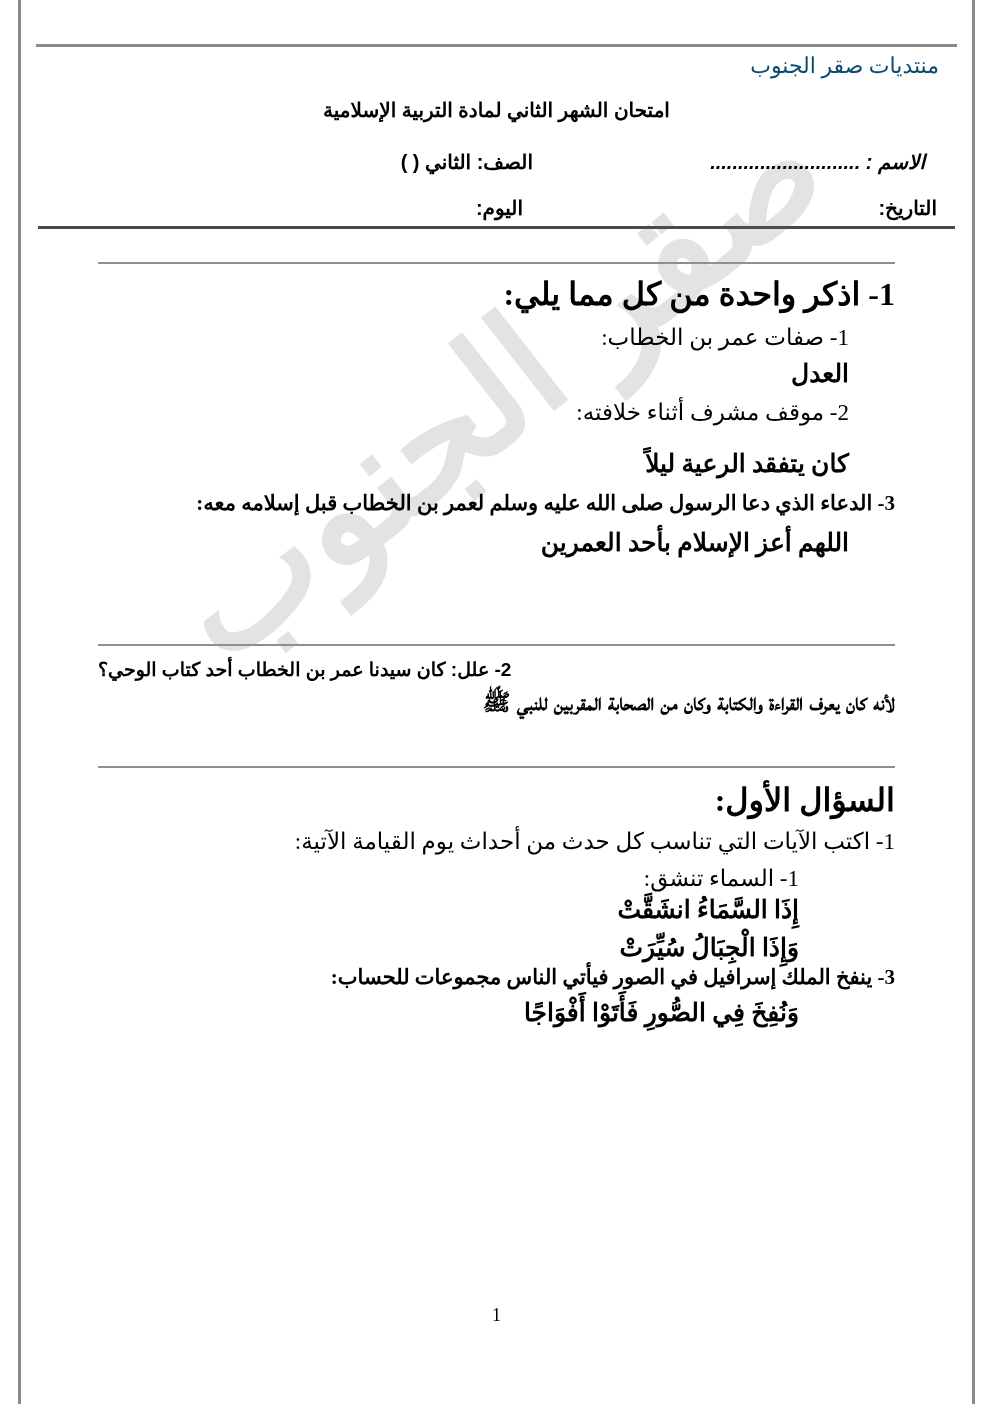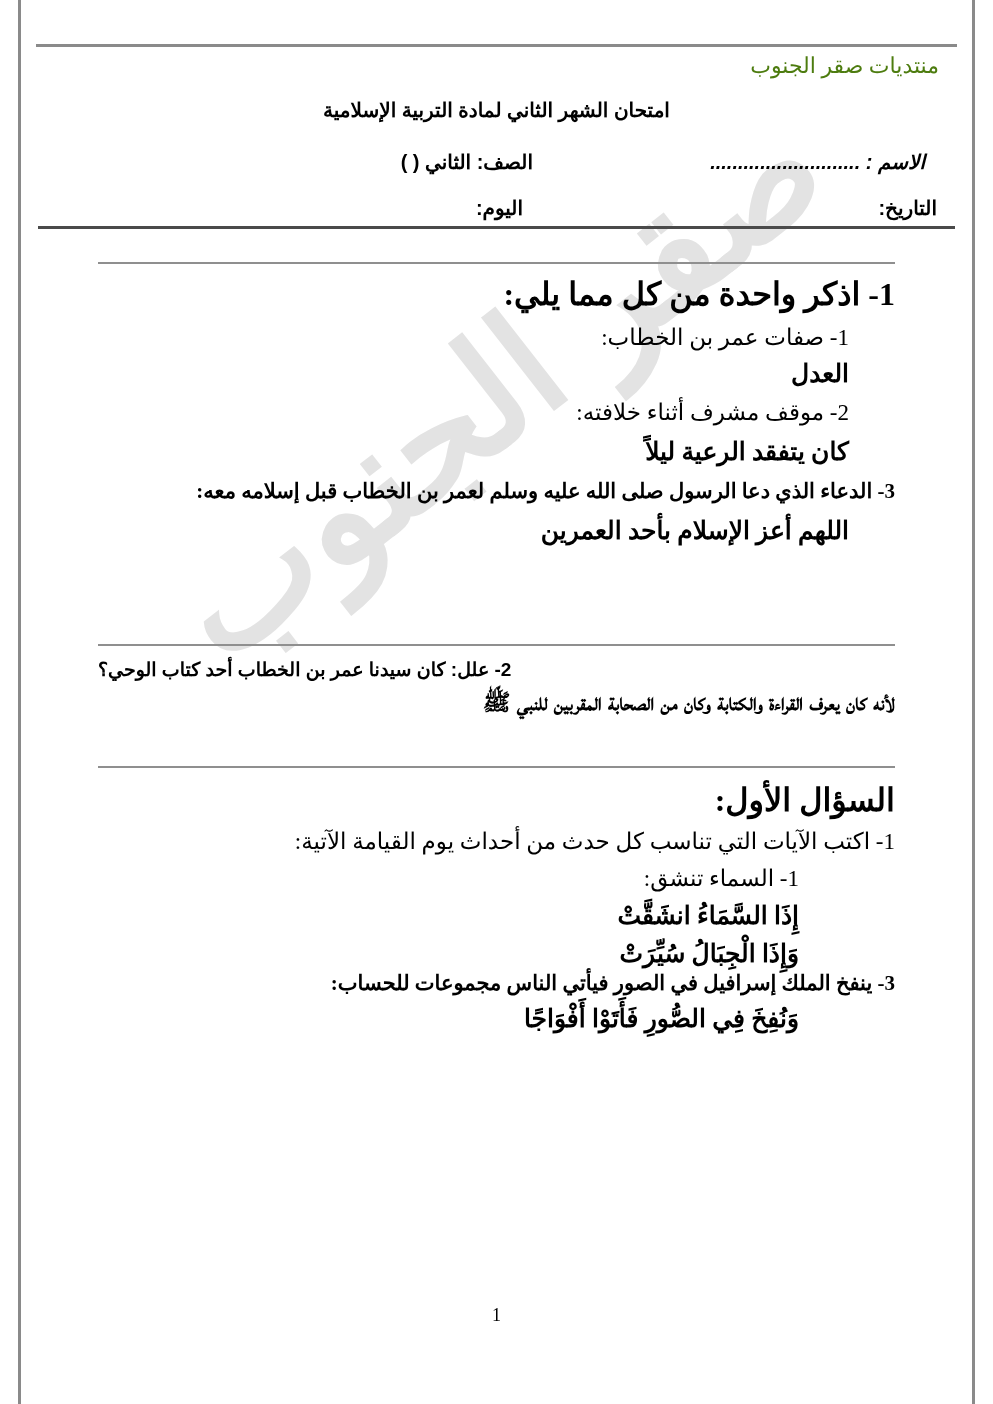--- a/index.html
+++ b/index.html
@@ -57,21 +57,21 @@
     top: 44px;
     right: 36px;
     left: 36px;
     height: 38px;
     border-top: 3px solid #8a8a8a;
   }
   .banner-text {
     position: absolute;
     top: 6px;
     right: 18px;
-    color: #4d7c0f;
+    color: #0c4a6e;
     font-family: "Liberation Serif", serif;
     font-size: 22px;
     direction: rtl;
     white-space: nowrap;
   }
 
   
   .doc-title {
     position: absolute;
     top: 98px;
@@ -207,39 +207,39 @@
   </div>
 
   <hr class="hr-thick" style="top:226px">
   <hr class="hr-thin" style="top:262px">
 
   <div class="qblock" style="top:274px">
     <div class="line q-head">1- اذكر واحدة من كل مما يلي:</div>
     <div class="line q-sub indent-1" style="margin-top:8px">1- صفات عمر بن الخطاب:</div>
     <div class="line answer indent-1" style="margin-top:6px">العدل</div>
     <div class="line q-sub indent-1" style="margin-top:8px">2- موقف مشرف أثناء خلافته:</div>
-    <div class="line answer indent-1" style="margin-top:8px">كان يتفقد الرعية ليلاً</div>
+    <div class="line answer indent-1" style="margin-top:20px">كان يتفقد الرعية ليلاً</div>
     <div class="line q-sub-wide" style="margin-top:10px">3-  الدعاء الذي دعا الرسول صلى الله عليه وسلم لعمر بن الخطاب قبل إسلامه معه:</div>
     <div class="line answer indent-1" style="margin-top:10px">اللهم أعز الإسلام بأحد العمرين</div>
   </div>
 
   <hr class="hr-thin" style="top:644px">
 
   <div class="qblock" style="top:658px">
     <div class="line q-head-sans">2- علل: كان سيدنا عمر بن الخطاب أحد كتاب الوحي؟</div>
     <div class="line answer-sans" style="margin-top:6px">لأنه كان يعرف القراءة والكتابة وكان من الصحابة المقربين للنبي ﷺ</div>
   </div>
 
   <hr class="hr-thin" style="top:766px">
 
   <div class="qblock" style="top:780px">
     <div class="line q-head">السؤال الأول:</div>
     <div class="line q-sub" style="margin-top:6px">1- اكتب الآيات التي تناسب كل حدث من أحداث يوم القيامة الآتية:</div>
     <div class="line q-sub indent-2" style="margin-top:8px">1- السماء تنشق:</div>
-    <div class="line answer indent-2" style="margin-top:6px">إِذَا السَّمَاءُ انشَقَّتْ</div>
+    <div class="line answer indent-2" style="">إِذَا السَّمَاءُ انشَقَّتْ</div>
     <div class="line answer indent-2" style="margin-top:6px">وَإِذَا الْجِبَالُ سُيِّرَتْ</div>
     <div class="line q-sub-wide" style="margin-top:0">3- ينفخ الملك إسرافيل في الصور  فيأتي الناس مجموعات للحساب:</div>
     <div class="line answer indent-2" style="margin-top:6px">وَنُفِخَ فِي الصُّورِ فَأَتَوْا أَفْوَاجًا</div>
   </div>
 
   <div class="page-number">1</div>
 
 </div>
 
 </body></html>

